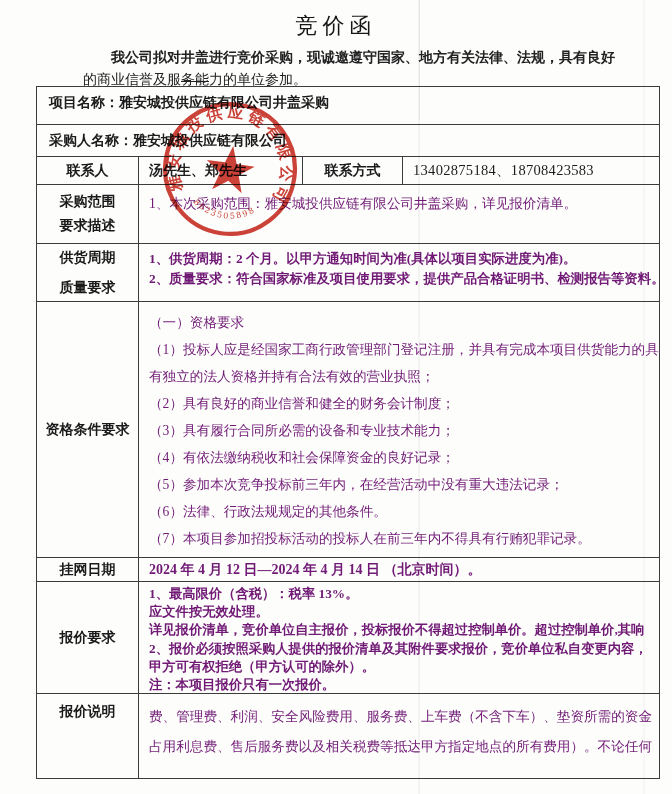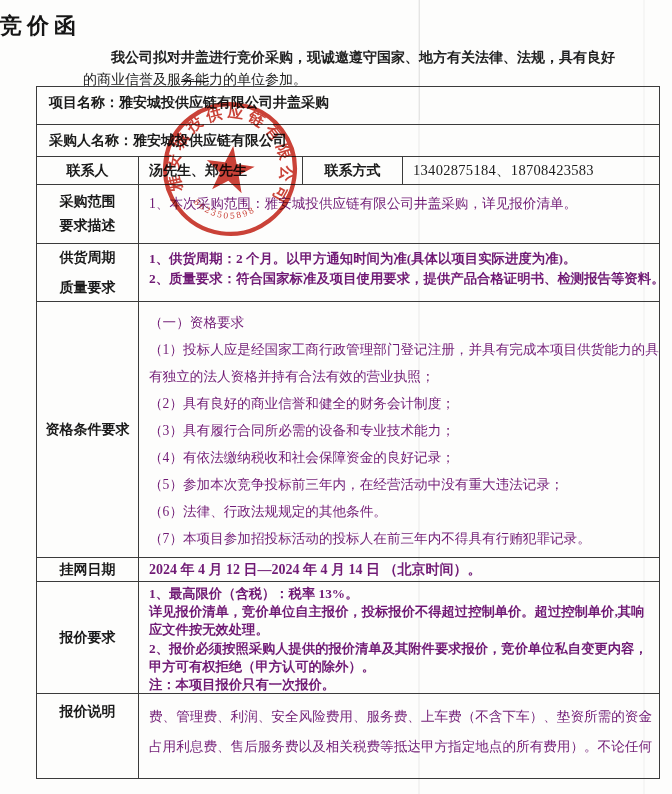--- a/index.html
+++ b/index.html
@@ -9,22 +9,22 @@
     font-family:"Liberation Serif","DejaVu Serif",serif;
     color:#1c1c1c;
   }
   
   .artifact{position:absolute;top:0;pointer-events:none;}
   .artifact.a1{left:418px;width:2px;height:794px;background:rgba(110,110,110,0.07);}
   .artifact.a2{left:419px;width:1px;height:120px;background:rgba(110,110,110,0.10);}
   .artifact.a3{left:643px;width:2px;height:794px;background:rgba(110,110,110,0.05);}
 
   .doc-title{
-    position:absolute;top:11px;left:0;width:672px;text-align:left;
-    font-size:22px;font-weight:700;letter-spacing:5px;color:#161616;
+    position:absolute;top:11px;left:0;width:672px;text-align:center;
+    font-size:22px;font-weight:400;letter-spacing:5px;color:#161616;
   }
   .intro{position:absolute;left:83px;top:47px;width:545px;font-size:14px;line-height:21.5px;color:#222;}
   .intro .l1{white-space:nowrap;text-indent:28px;}
   .intro .l2{white-space:nowrap;}
   .uline{border-bottom:1.5px solid #222;padding-bottom:16px;font-weight:600;}
   .intro .seg{font-weight:700;}
 
   
   .btable{
     position:absolute;left:36px;top:86px;width:624px;height:693px;
@@ -143,22 +143,22 @@
 
   <div class="trow r7">
     <div class="cell rb labelcol">挂网日期</div>
     <div class="cell content date-content">2024 年 4 月 12 日—2024 年 4 月 14 日 （北京时间）。</div>
   </div>
 
   <div class="trow r8">
     <div class="cell rb labelcol">报价要求</div>
     <div class="cell content qreq-content">
       <div class="line">1、最高限价（含税）：税率 13%。</div>
+      <div class="line">应文件按无效处理。</div>
       <div class="line">详见报价清单，竞价单位自主报价，投标报价不得超过控制单价。超过控制单价,其响</div>
-      <div class="line">应文件按无效处理。</div>
       <div class="line">2、报价必须按照采购人提供的报价清单及其附件要求报价，竞价单位私自变更内容，</div>
       <div class="line">甲方可有权拒绝（甲方认可的除外）。</div>
       <div class="line">注：本项目报价只有一次报价。</div>
     </div>
   </div>
 
   <div class="trow r9">
     <div class="cell rb labelcol qnote-label">报价说明</div>
     <div class="cell content qnote-content">
       <div class="line">费、管理费、利润、安全风险费用、服务费、上车费（不含下车）、垫资所需的资金</div>

